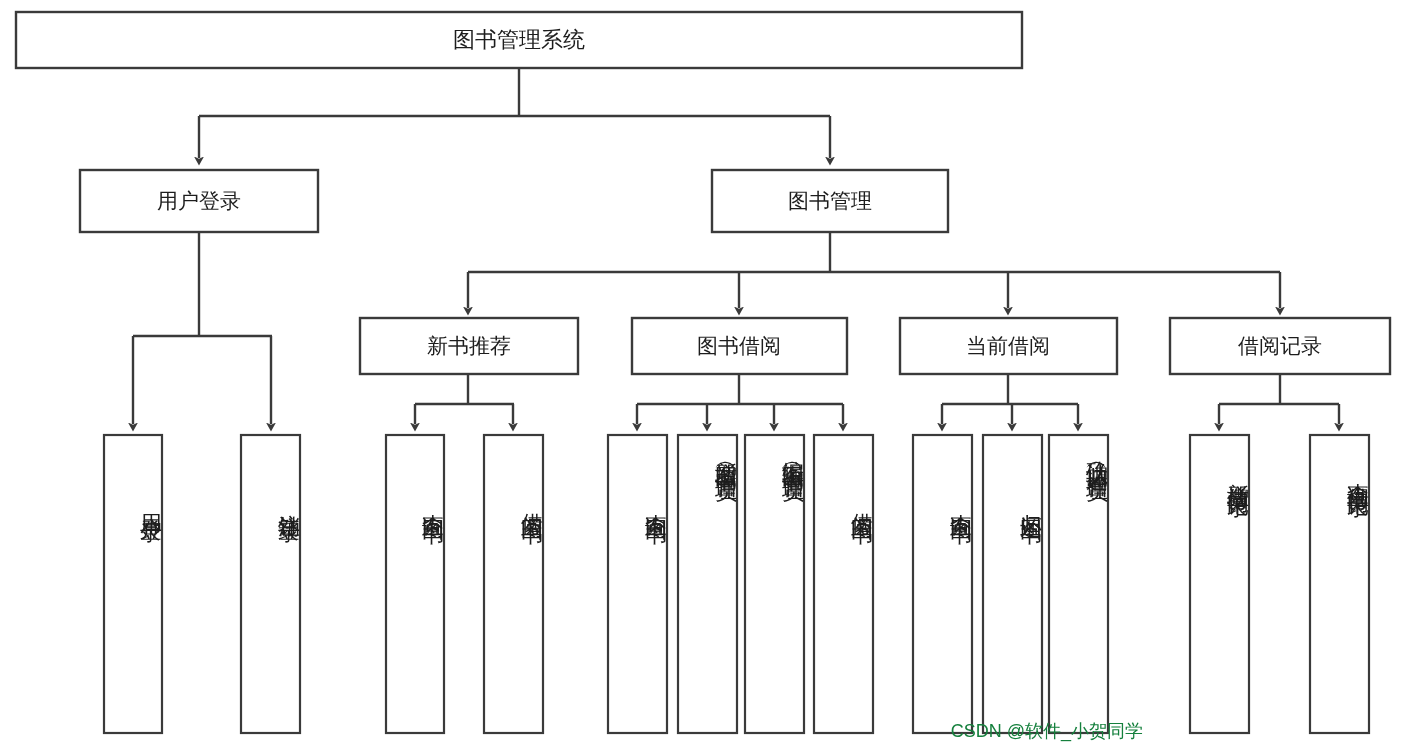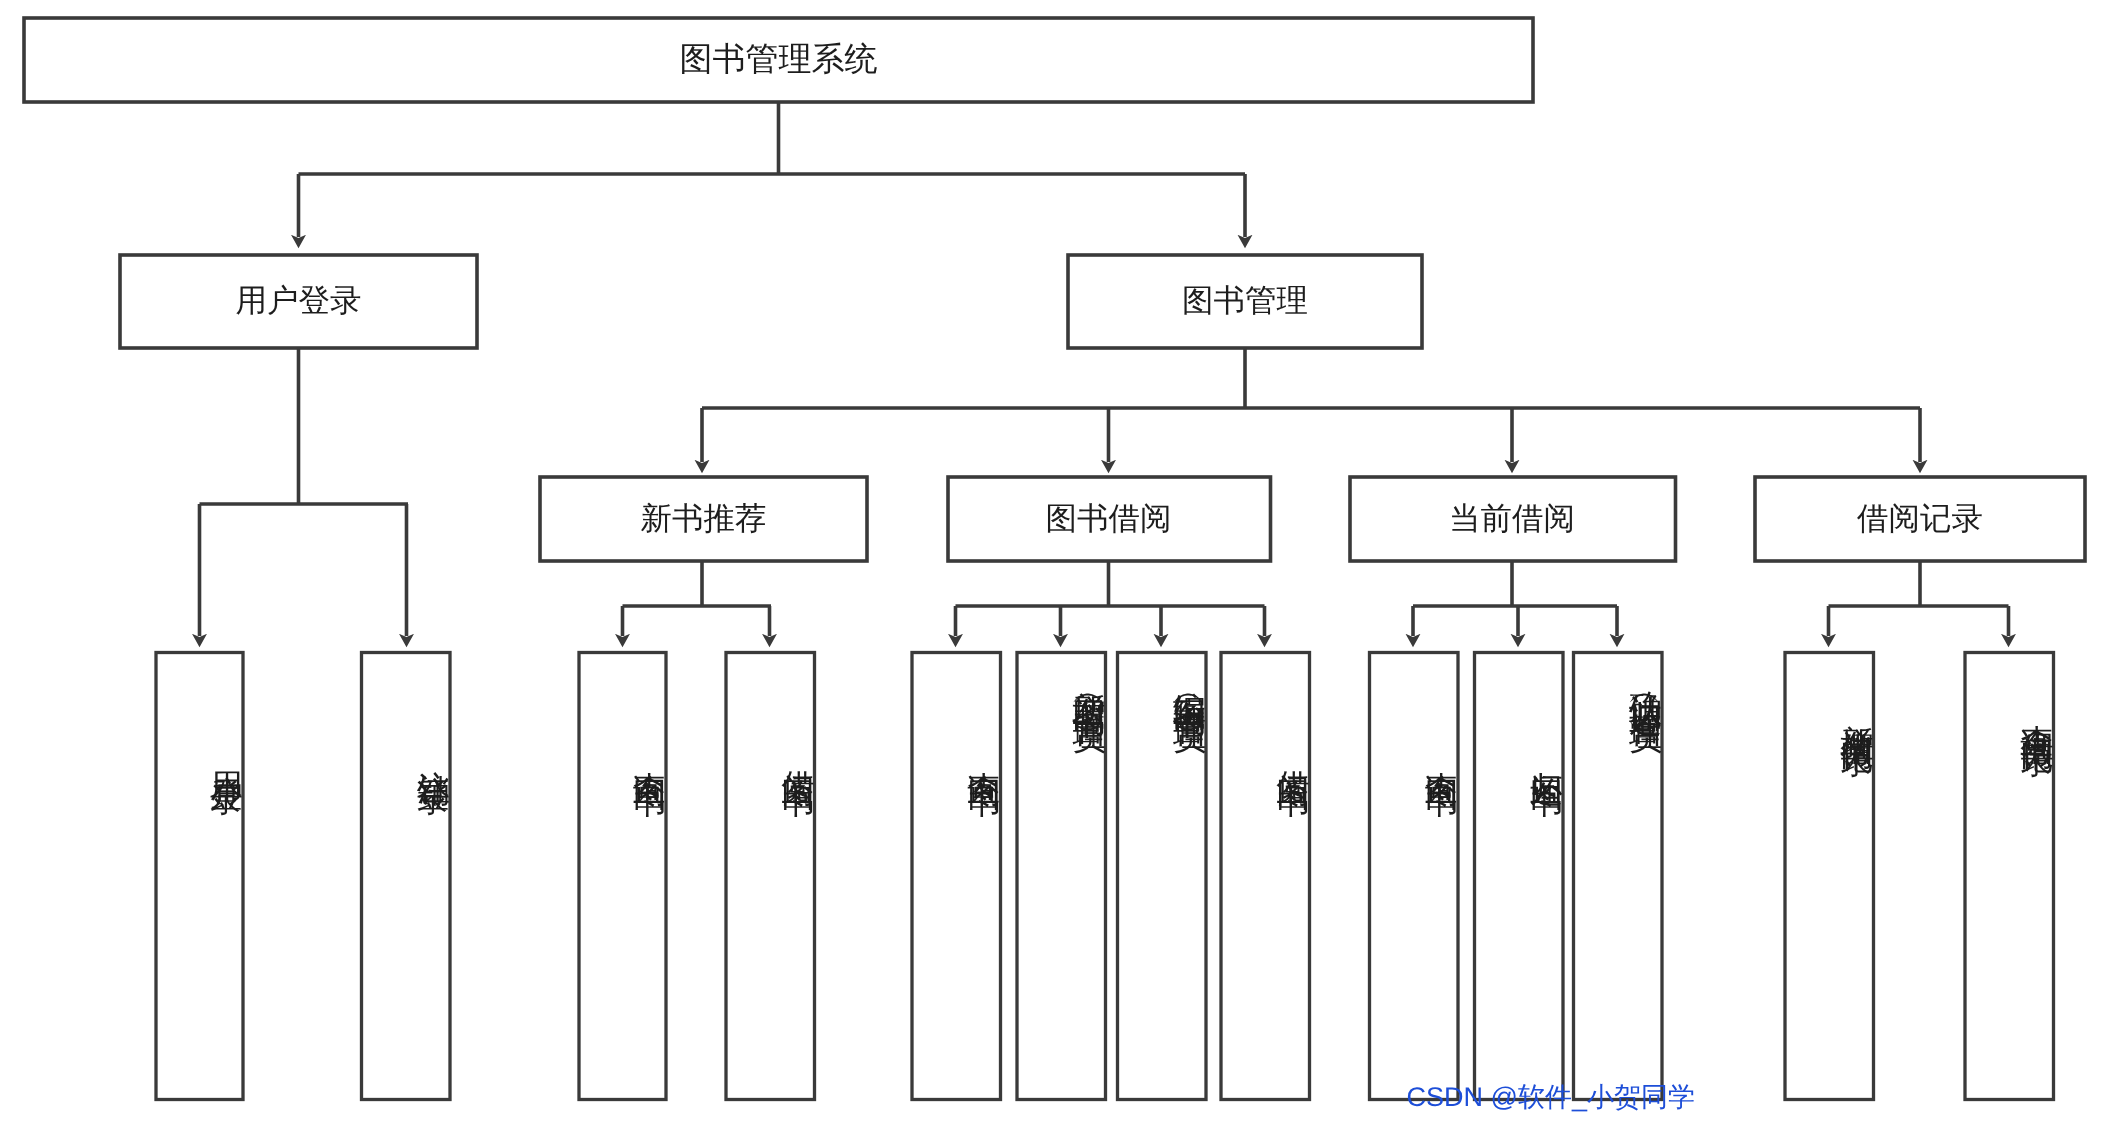--- a/index.html
+++ b/index.html
@@ -62,25 +62,25 @@
     font-size: 22px;
     line-height: 1.0;
     color: #1d1d1d;
     letter-spacing: 3px;
     white-space: nowrap;
     text-align: center;
     pointer-events: none;
   }
   .watermark {
     position: absolute;
-    right: 21px;
+    right: 8px;
     bottom: 4px;
     font-family: "Liberation Sans", sans-serif;
     font-size: 18px;
-    color: #1d4ed8;
+    color: #15803d;
     white-space: nowrap;
   }
 </style>
 </head>
 <body>
 
 <div id="diagram-root">
 
   <svg id="flow" viewBox="0 0 1405 747">
     <defs>

